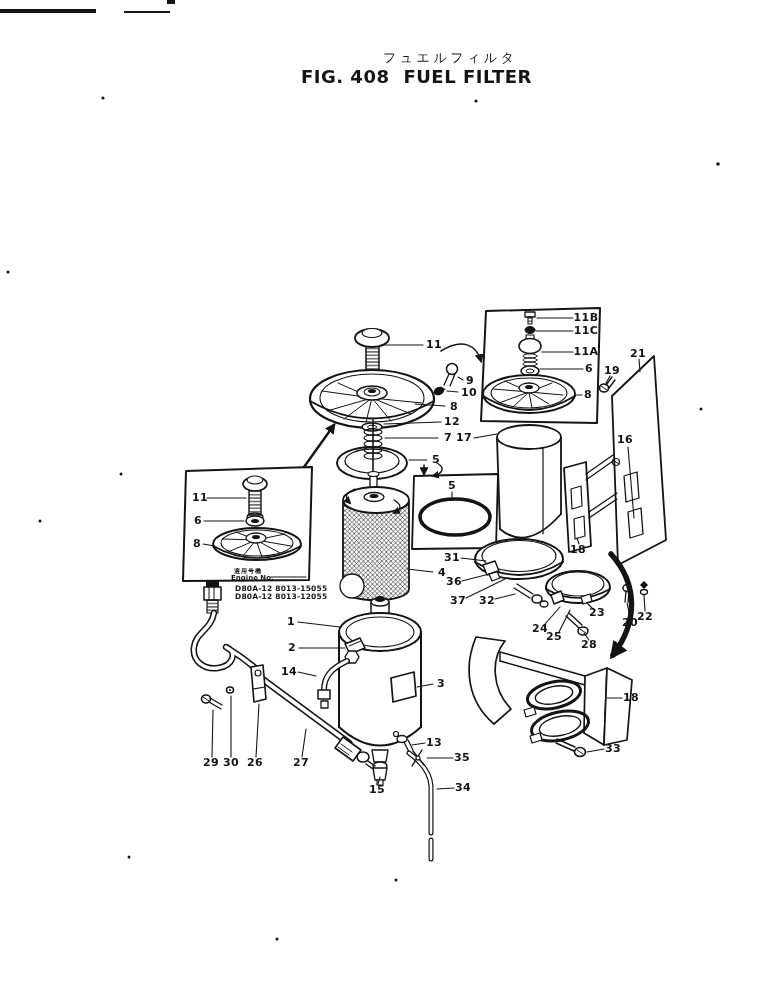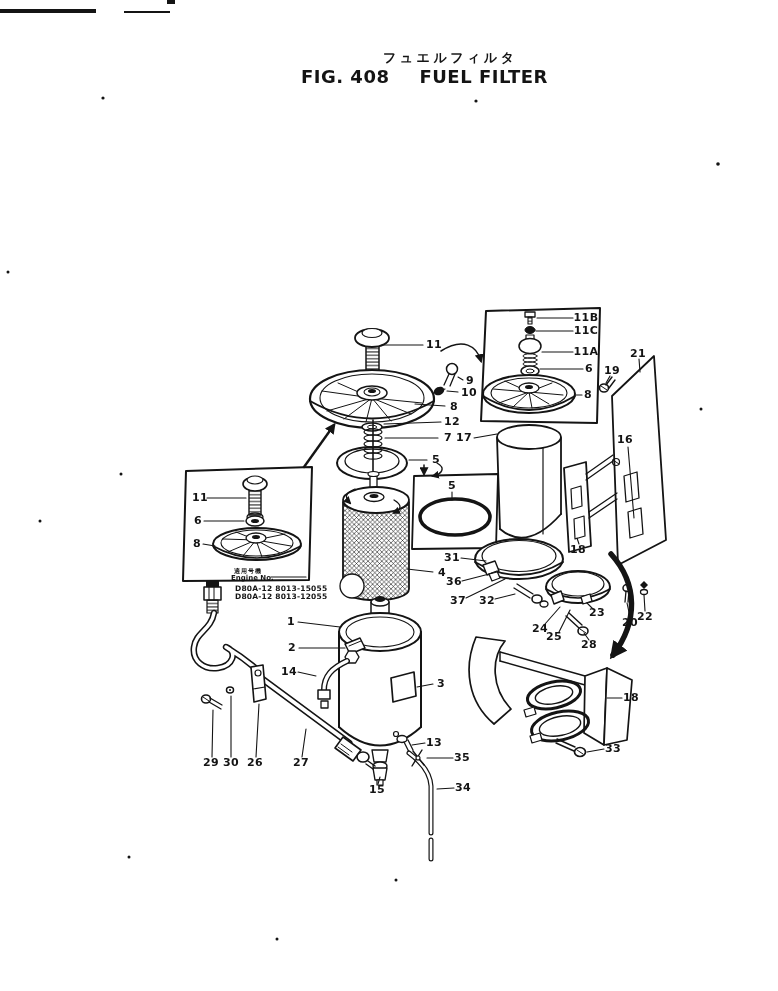--- a/index.html
+++ b/index.html
@@ -5,27 +5,27 @@
   :root { --ink:#141414; --paper:#ffffff; }
   html,body { margin:0; padding:0; }
   body {
     width:778px; height:991px; position:relative;
     background:var(--paper);
     font-family:"DejaVu Sans", sans-serif;
     overflow:hidden;
   }
   .title-jp {
     position:absolute; left:383px; top:49px;
-    font-size:13px; font-weight:bold; letter-spacing:3.5px;
+    font-size:13px; font-weight:normal; letter-spacing:3.5px;
     color:var(--ink); white-space:nowrap;
   }
   .title-en {
     position:absolute; left:301px; top:66px;
     font-size:18px; font-weight:bold; letter-spacing:.5px;
-    color:var(--ink); display:flex; gap:30px; white-space:nowrap;
+    color:var(--ink); display:flex; gap:14px; white-space:nowrap;
   }
   svg.diagram { position:absolute; left:0; top:0; }
   svg text { stroke:none; fill:var(--ink); }
   .callout {
     font-family:"DejaVu Sans", sans-serif; font-weight:bold; font-size:11px;
     text-anchor:middle; dominant-baseline:middle; letter-spacing:.4px;
   }
   .leader { stroke:var(--ink); stroke-width:1.1; fill:none; }
   .tiny   { font-size:6px;  font-weight:bold; letter-spacing:1px; }
   .small  { font-size:7px;  font-weight:bold; }

